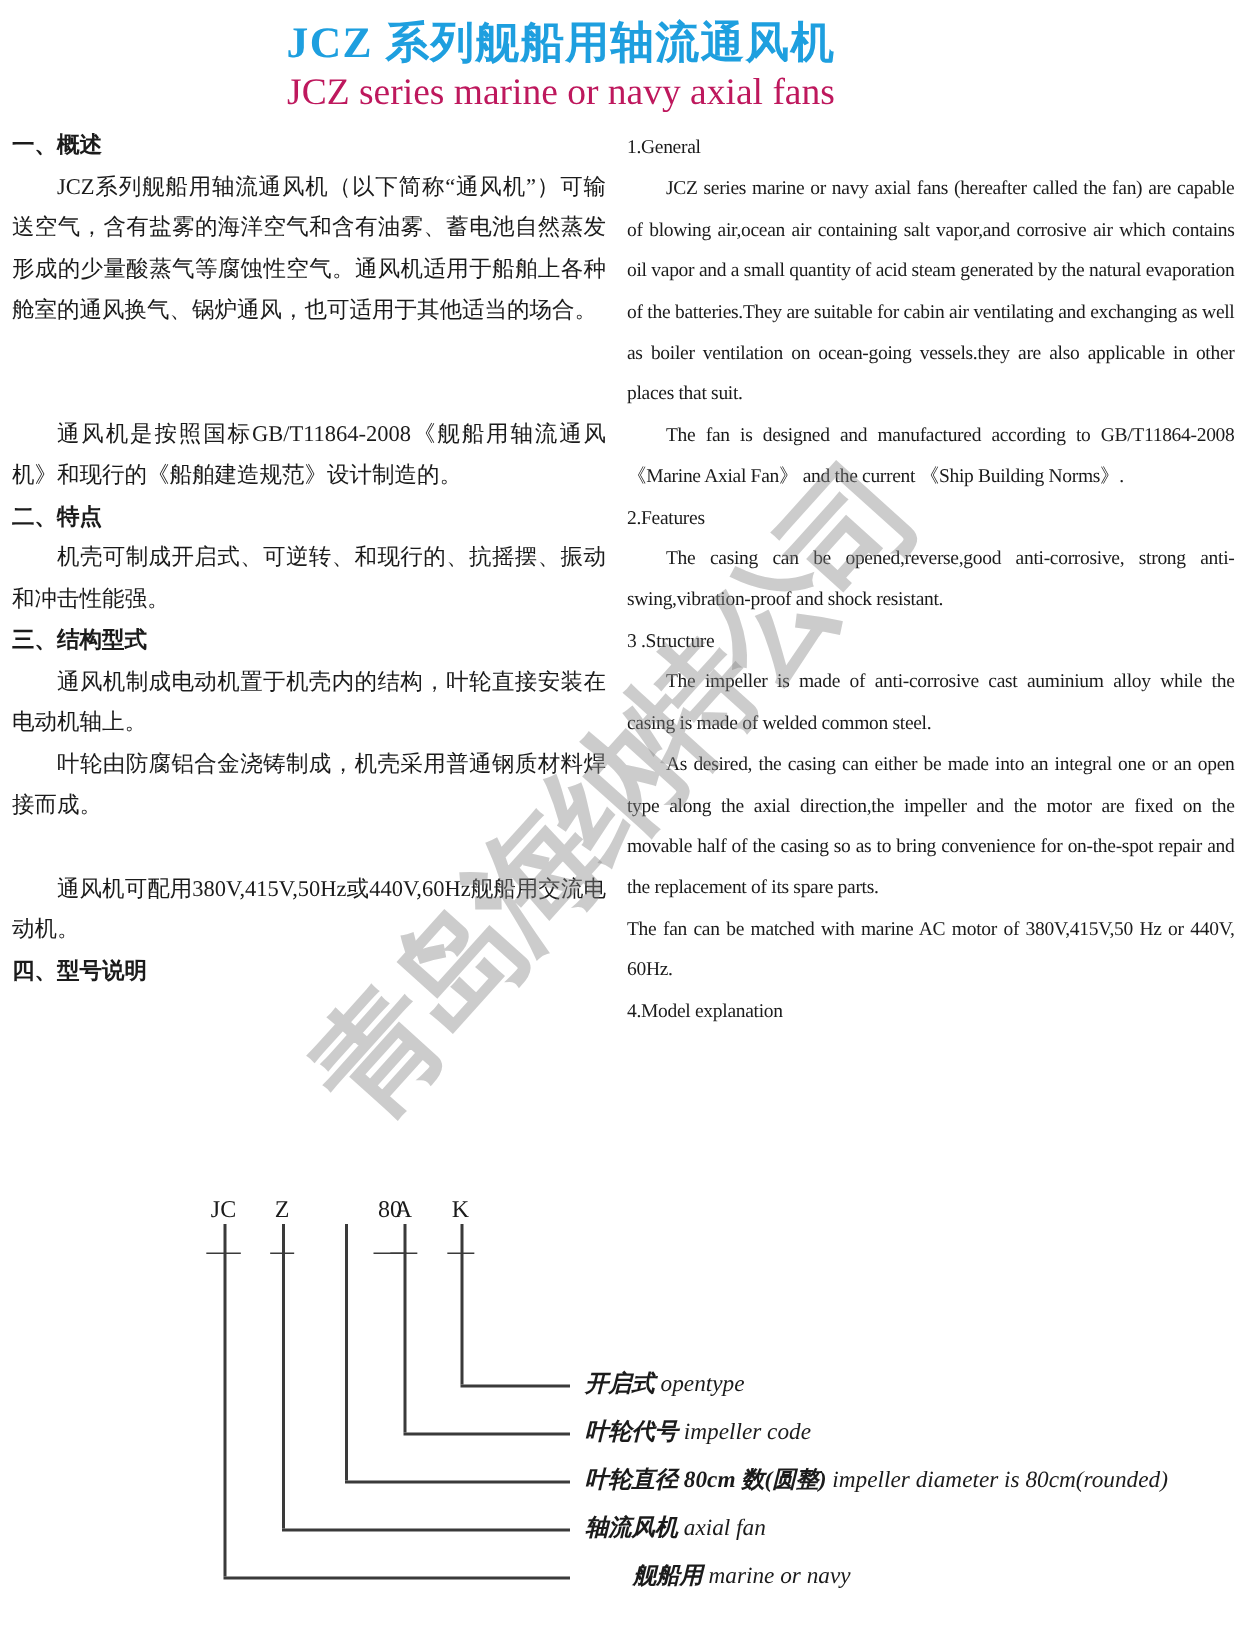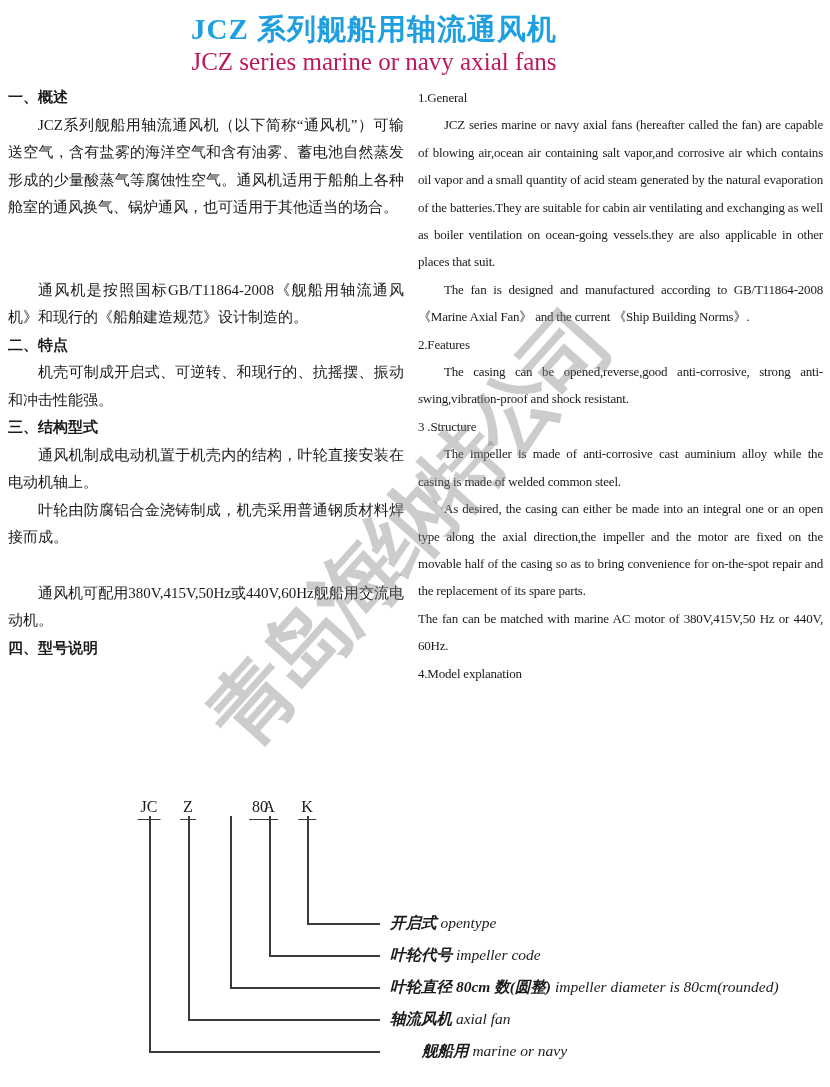--- a/index.html
+++ b/index.html
@@ -39,21 +39,21 @@
   .col-right p.heading{font-weight:400;}
   .col p.para{text-indent:2em;}
   .col p.para-noindent{text-indent:0;}
   .col p.gap1{margin-top:28px;}
   .col p.gap2{margin-top:55px;}
 
   
   .diagram{position:absolute;left:0;top:0;width:830px;height:1087px;z-index:2;}
   .diagram .code{
     position:absolute;transform:translateX(-50%);
-    font-size:16px;line-height:16px;padding:0 3px 4px 3px;
+    font-size:16px;line-height:16px;padding:0 3px 20px 3px;
     border-bottom:1.5px solid #3a3a3a;white-space:nowrap;
   }
   .diagram .vline{position:absolute;width:1.5px;background:#3a3a3a;}
   .diagram .hline{position:absolute;height:1.5px;background:#3a3a3a;}
   .diagram .lbl{
     position:absolute;white-space:nowrap;font-size:15.5px;line-height:20px;font-style:italic;
   }
   .diagram .lbl .zh{font-weight:700;}
   .diagram .lbl .en{font-weight:400;}
 </style>

